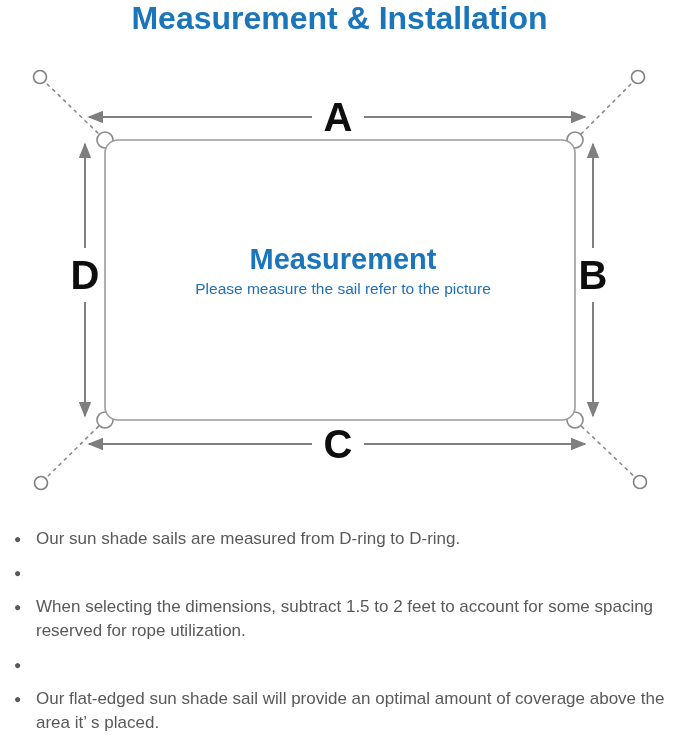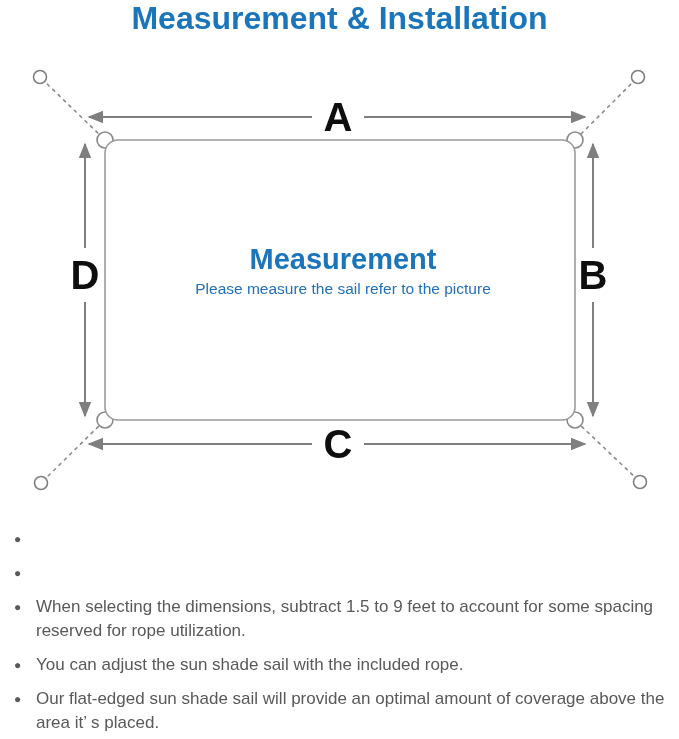--- a/index.html
+++ b/index.html
@@ -127,31 +127,31 @@
       <text class="svg-side-label" x="85" y="234" text-anchor="middle">D</text>
 
       <text class="svg-center-title" x="343" y="214" text-anchor="middle">Measurement</text>
       <text class="svg-center-sub" x="343" y="239" text-anchor="middle">Please measure the sail refer to the picture</text>
     </svg>
   </div>
 
   <ul class="notes">
     <li>
       <span class="dot">●</span>
+      <span class="txt">Our sun shade sails are measured from D-ring to D-ring.</span>
     </li>
     <li>
       <span class="dot">●</span>
     </li>
     <li>
       <span class="dot">●</span>
-      <span class="txt">When selecting the dimensions, subtract 1.5 to 9 feet to account for some spacing reserved for rope utilization.</span>
+      <span class="txt">When selecting the dimensions, subtract 1.5 to 2 feet to account for some spacing reserved for rope utilization.</span>
     </li>
     <li>
       <span class="dot">●</span>
-      <span class="txt">You can adjust the sun shade sail with the included rope.</span>
     </li>
     <li>
       <span class="dot">●</span>
       <span class="txt">Our flat-edged sun shade sail will provide an optimal amount of coverage above the area it’ s placed.</span>
     </li>
   </ul>
 
 </div>
 
 </body></html>

